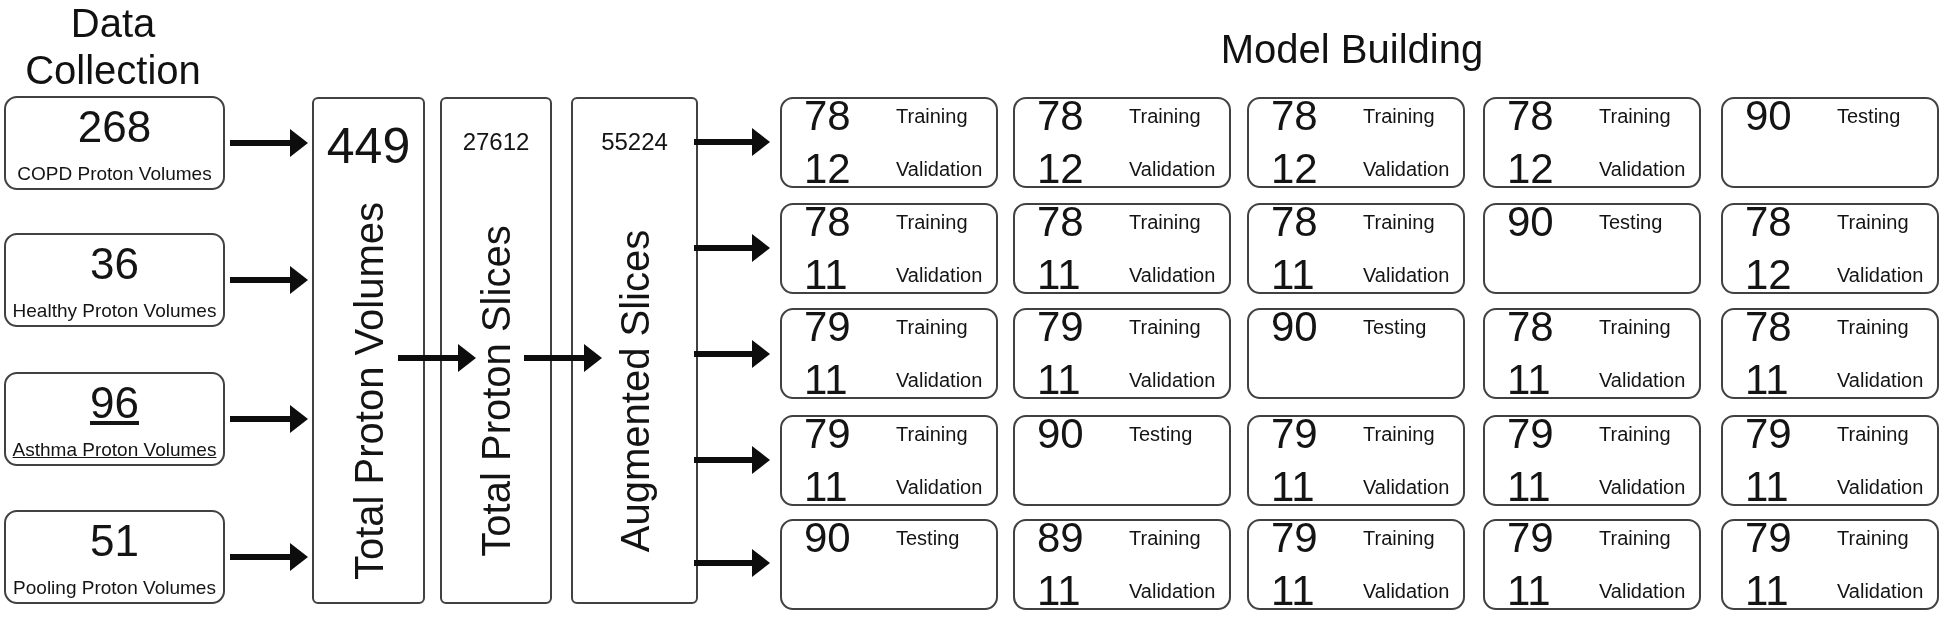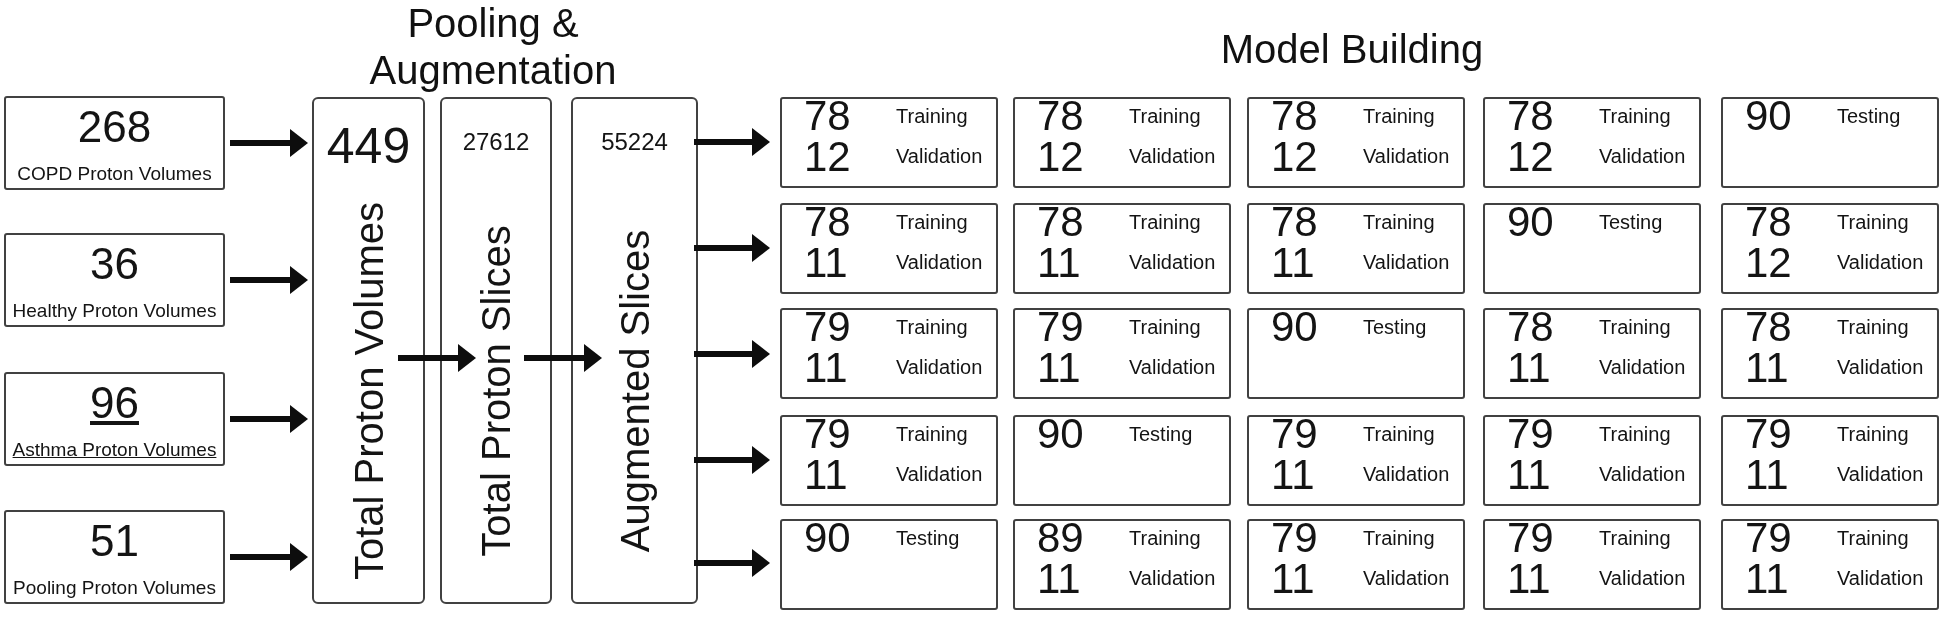--- a/index.html
+++ b/index.html
@@ -3,21 +3,21 @@
 <meta charset="utf-8">
 <style>
   html,body{margin:0;padding:0;background:#ffffff;}
   .canvas{
     position:relative;width:1951px;height:623px;background:#ffffff;
     font-family:"Liberation Sans","DejaVu Sans",sans-serif;color:#141414;overflow:hidden;
   }
   .sec-title{position:absolute;text-align:center;font-size:40px;line-height:1.18;color:#111;}
   .box{
     position:absolute;background:#ffffff;border:2.5px solid #414141;
-    border-radius:3px;box-sizing:border-box;
+    border-radius:13px;box-sizing:border-box;
   }
   
   .dc-box{
     left:4px;width:221px;height:94px;
     display:flex;flex-direction:column;align-items:center;justify-content:space-between;
     padding:7px 2px 5px;
   }
   .dc-value{font-size:44px;line-height:1;}
   .dc-label{font-size:19px;line-height:1;white-space:nowrap;}
   
@@ -25,21 +25,21 @@
   .stage-value{text-align:center;line-height:1;}
   .stage-value.large{font-size:50px;margin-top:22px;}
   .stage-value.small{font-size:24px;margin-top:31px;}
   .vlabel{
     position:absolute;left:50%;top:292px;
     transform:translate(-50%,-50%) rotate(-90deg);
     white-space:nowrap;font-size:40px;line-height:1;
   }
   
   .cell{
-    display:flex;flex-direction:column;justify-content:flex-start;gap:7px;
+    display:flex;flex-direction:column;justify-content:space-between;gap:7px;
     padding-left:22px;
   }
   .cell-row{display:flex;align-items:center;}
   .cell-num{font-size:42px;line-height:0.8;width:92px;display:inline-block;}
   .cell-lbl{font-size:20px;line-height:1;}
   
   .arrow{position:absolute;height:28px;z-index:6;}
   .arrow .shaft{
     position:absolute;left:0;top:11px;height:6px;width:calc(100% - 16px);
     background:#0d0d0d;display:block;
@@ -48,25 +48,25 @@
     position:absolute;right:0;top:0;width:0;height:0;display:block;
     border-top:14px solid transparent;border-bottom:14px solid transparent;
     border-left:18px solid #0d0d0d;
   }
 </style>
 </head>
 <body>
 
 <div class="canvas">
 
-
-  <div class="sec-title" style="left:332px;top:0;width:322px;">
-    <div>Pooling &amp;</div>
-    <div>Augmentation</div>
-  </div>
+  <div class="sec-title" style="left:13px;top:0;width:200px;">
+    <div>Data</div>
+    <div>Collection</div>
+  </div>
+
 
   <div class="sec-title" style="left:1152px;top:26px;width:400px;">
     <div>Model Building</div>
   </div>
 
   <div class="box dc-box" style="top:96px;">
     <div class="dc-value">268</div>
     <div class="dc-label">COPD Proton Volumes</div>
   </div>
   <div class="box dc-box" style="top:233px;">

